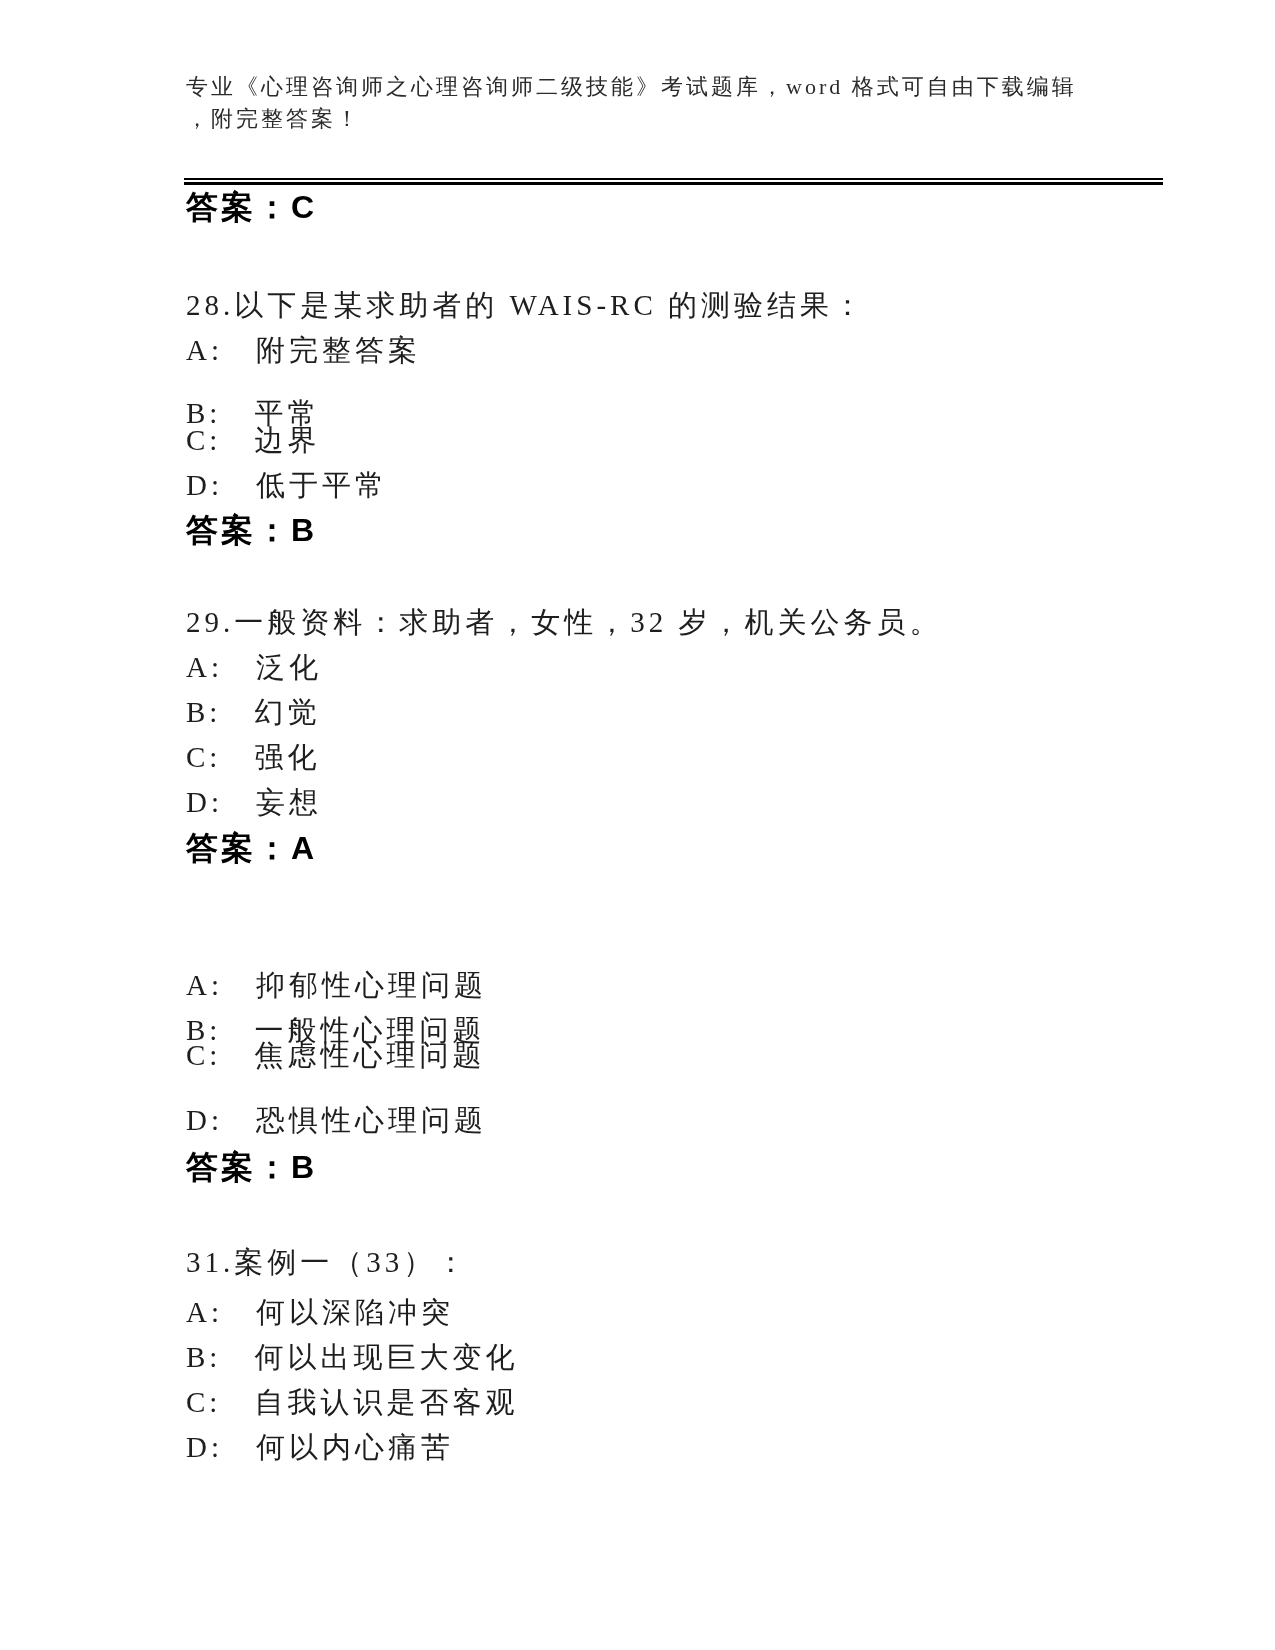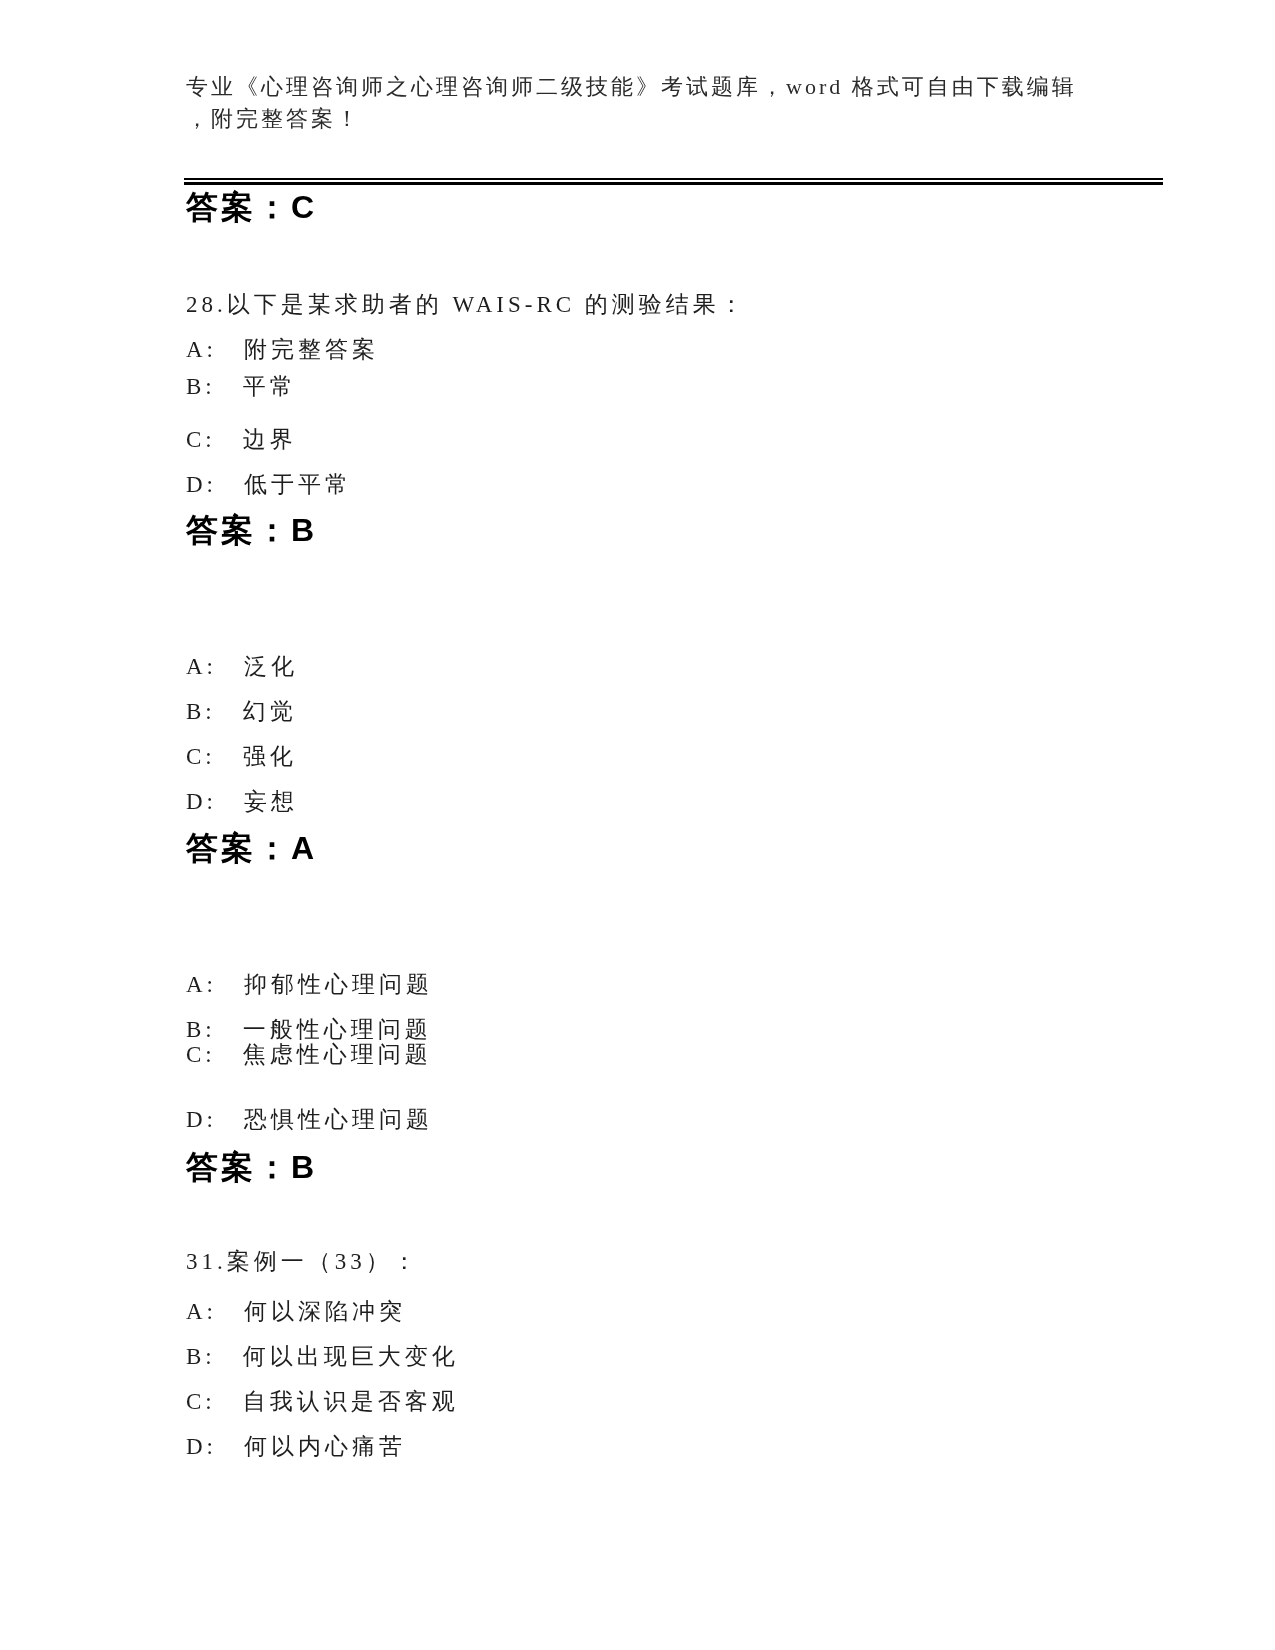--- a/index.html
+++ b/index.html
@@ -31,21 +31,21 @@
     position: absolute;
     left: 184px;
     top: 178px;
     width: 979px;
     height: 2px;
     border-top: 2px solid #000000;
     border-bottom: 3px solid #000000;
   }
   .q, .opt {
     font-family: "Liberation Serif", serif;
-    font-size: 23px;
+    font-size: 29px;
     line-height: 30px;
     letter-spacing: 4px;
     color: #1e1e1e;
     font-weight: 400;
   }
   .ans {
     font-family: "Liberation Sans", sans-serif;
     font-size: 32px;
     line-height: 32px;
     letter-spacing: 3px;
@@ -60,25 +60,26 @@
 
   <div class="line hdr" style="top:74px">专业《心理咨询师之心理咨询师二级技能》考试题库，word 格式可自由下载编辑</div>
   <div class="line hdr" style="top:106px">，附完整答案！</div>
 
   <div class="rule"></div>
 
   <div class="line ans" style="top:191px">答案：C</div>
 
   <div class="line q" style="top:290px">28.以下是某求助者的 WAIS-RC 的测验结果：</div>
   <div class="line opt" style="top:335px">A:　附完整答案</div>
-  <div class="line opt" style="top:372px">B:　平常</div>
+  <div class="line opt" style="top:398px">B:　平常</div>
   <div class="line opt" style="top:425px">C:　边界</div>
   <div class="line opt" style="top:470px">D:　低于平常</div>
   <div class="line ans" style="top:514px">答案：B</div>
 
+  <div class="line q" style="top:607px">29.一般资料：求助者，女性，32 岁，机关公务员。</div>
   <div class="line opt" style="top:652px">A:　泛化</div>
   <div class="line opt" style="top:697px">B:　幻觉</div>
   <div class="line opt" style="top:742px">C:　强化</div>
   <div class="line opt" style="top:787px">D:　妄想</div>
   <div class="line ans" style="top:832px">答案：A</div>
 
   <div class="line opt" style="top:970px">A:　抑郁性心理问题</div>
   <div class="line opt" style="top:1015px">B:　一般性心理问题</div>
   <div class="line opt" style="top:1040px">C:　焦虑性心理问题</div>
   <div class="line opt" style="top:1105px">D:　恐惧性心理问题</div>

